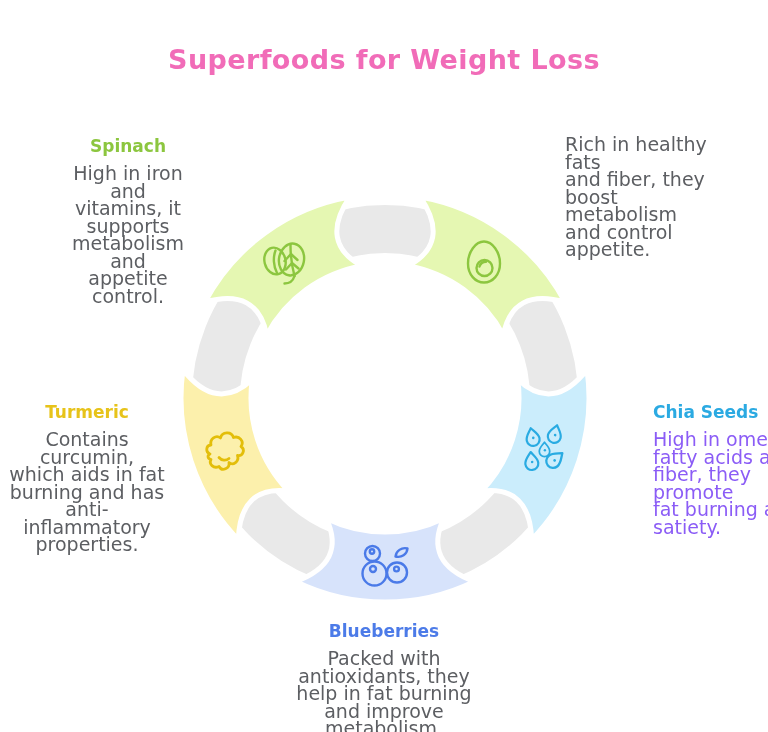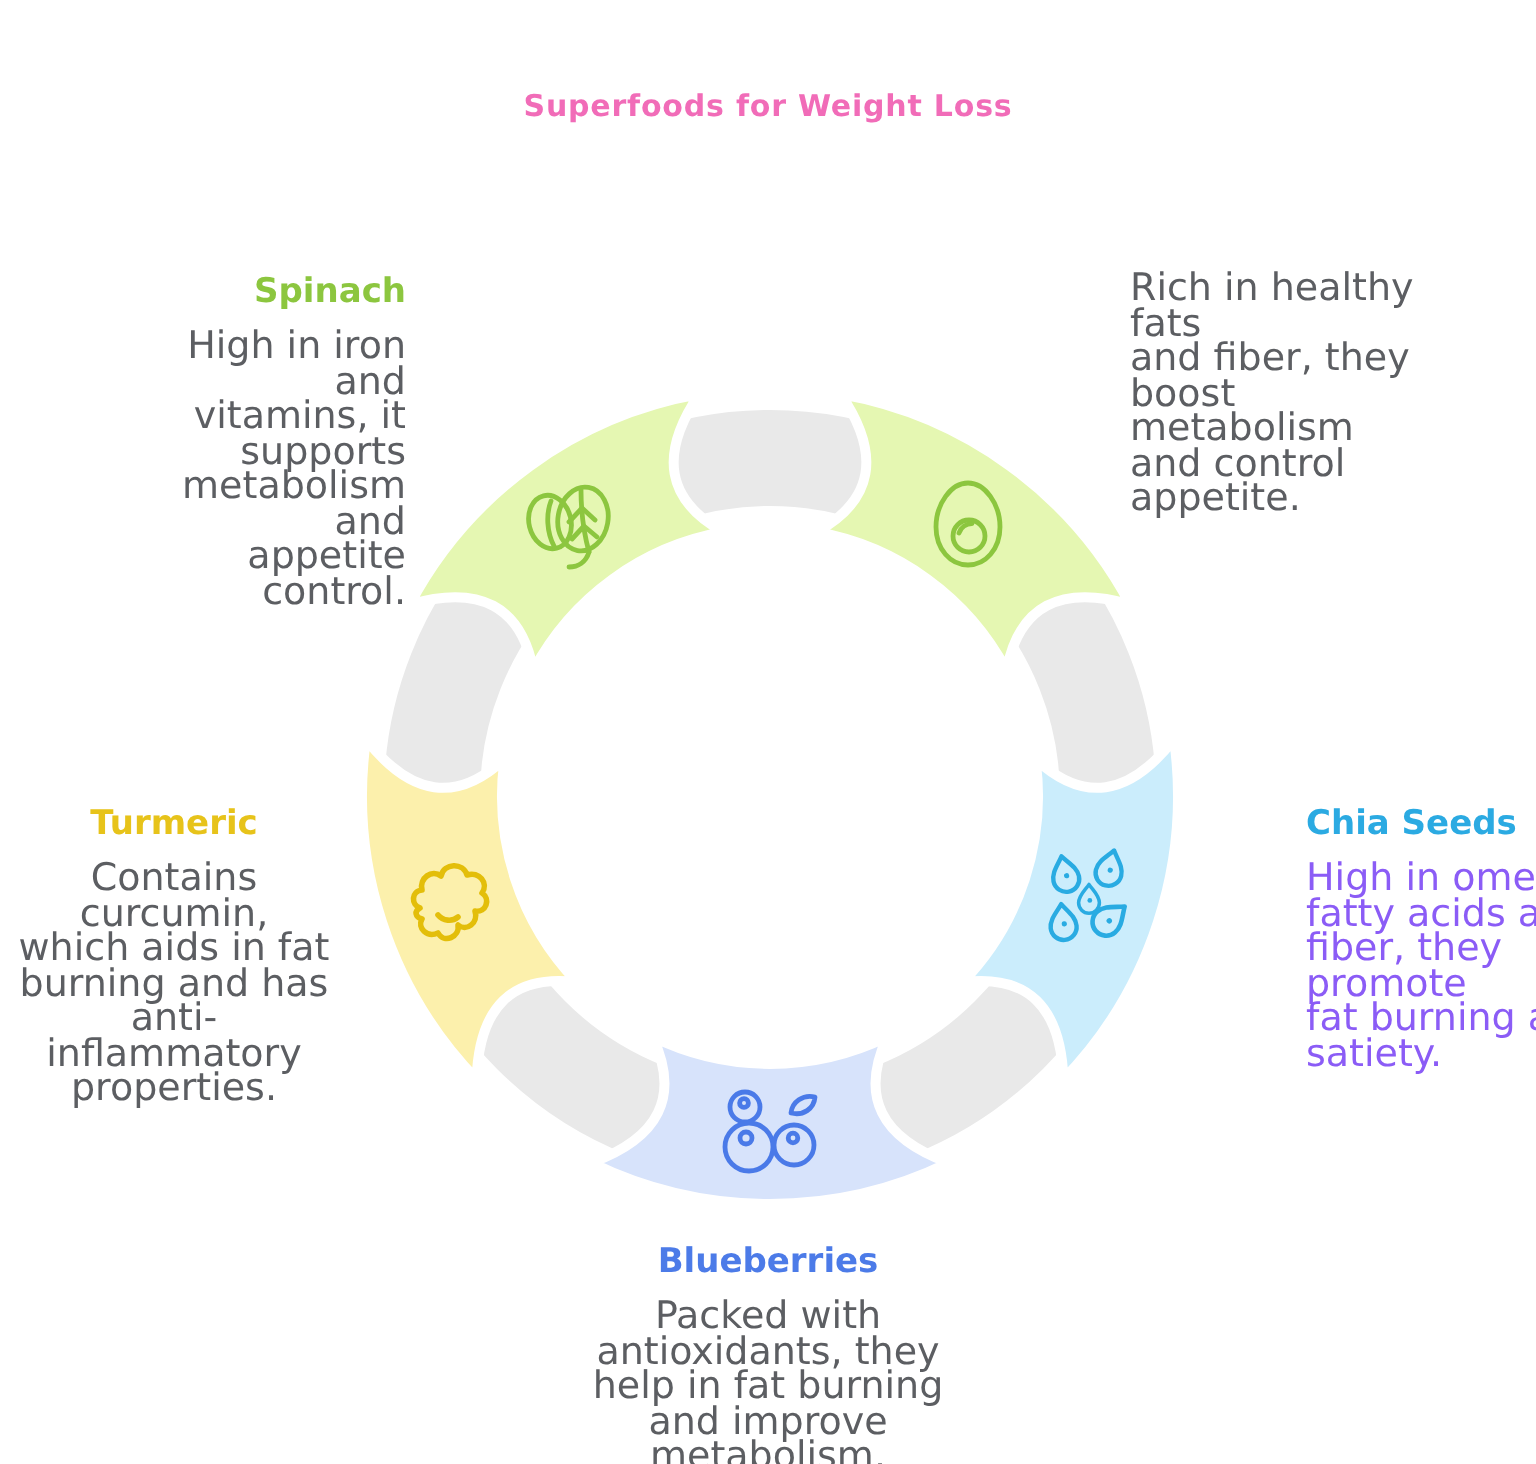--- a/index.html
+++ b/index.html
@@ -1,24 +1,24 @@
 <!DOCTYPE html>
 <html><head>
 <meta charset="utf-8">
 <style>
   html,body{margin:0;padding:0;background:#ffffff;}
   #canvas{position:relative;width:768px;height:732px;overflow:hidden;background:#ffffff;
           font-family:"DejaVu Sans","Liberation Sans",sans-serif;}
   .title{position:absolute;top:44px;left:0;width:768px;text-align:center;
-         font-size:15px;font-weight:bold;letter-spacing:0.4px;}
+         font-size:27px;font-weight:bold;letter-spacing:0.4px;}
   #wheel-svg{position:absolute;left:0;top:0;width:768px;height:732px;}
   .block{position:absolute;}
   .heading{font-size:17px;font-weight:bold;margin:0 0 9px 0;line-height:20px;}
   .desc{font-size:19px;line-height:17.5px;margin:0;white-space:pre-line;}
-  #block-spinach{left:53px;top:136px;width:150px;text-align:right;}
+  #block-spinach{left:53px;top:136px;width:150px;text-align:center;}
   #block-avocados{left:565px;top:136px;width:170px;text-align:left;}
   #block-chia{left:605px;top:402px;width:160px;text-align:left;margin-left:48px;}
   #block-blueberries{left:284px;top:621px;width:200px;text-align:center;}
   #block-turmeric{left:7px;top:402px;width:160px;text-align:center;}
   .icon-wrap{position:absolute;width:56px;height:56px;}
   .icon-wrap svg{display:block;width:56px;height:56px;}
   #icon-spinach{left:258px;top:233px;}
   #icon-avocados{left:456px;top:233px;}
   #icon-chia{left:518px;top:422px;}
   #icon-blueberries{left:357px;top:539px;}

